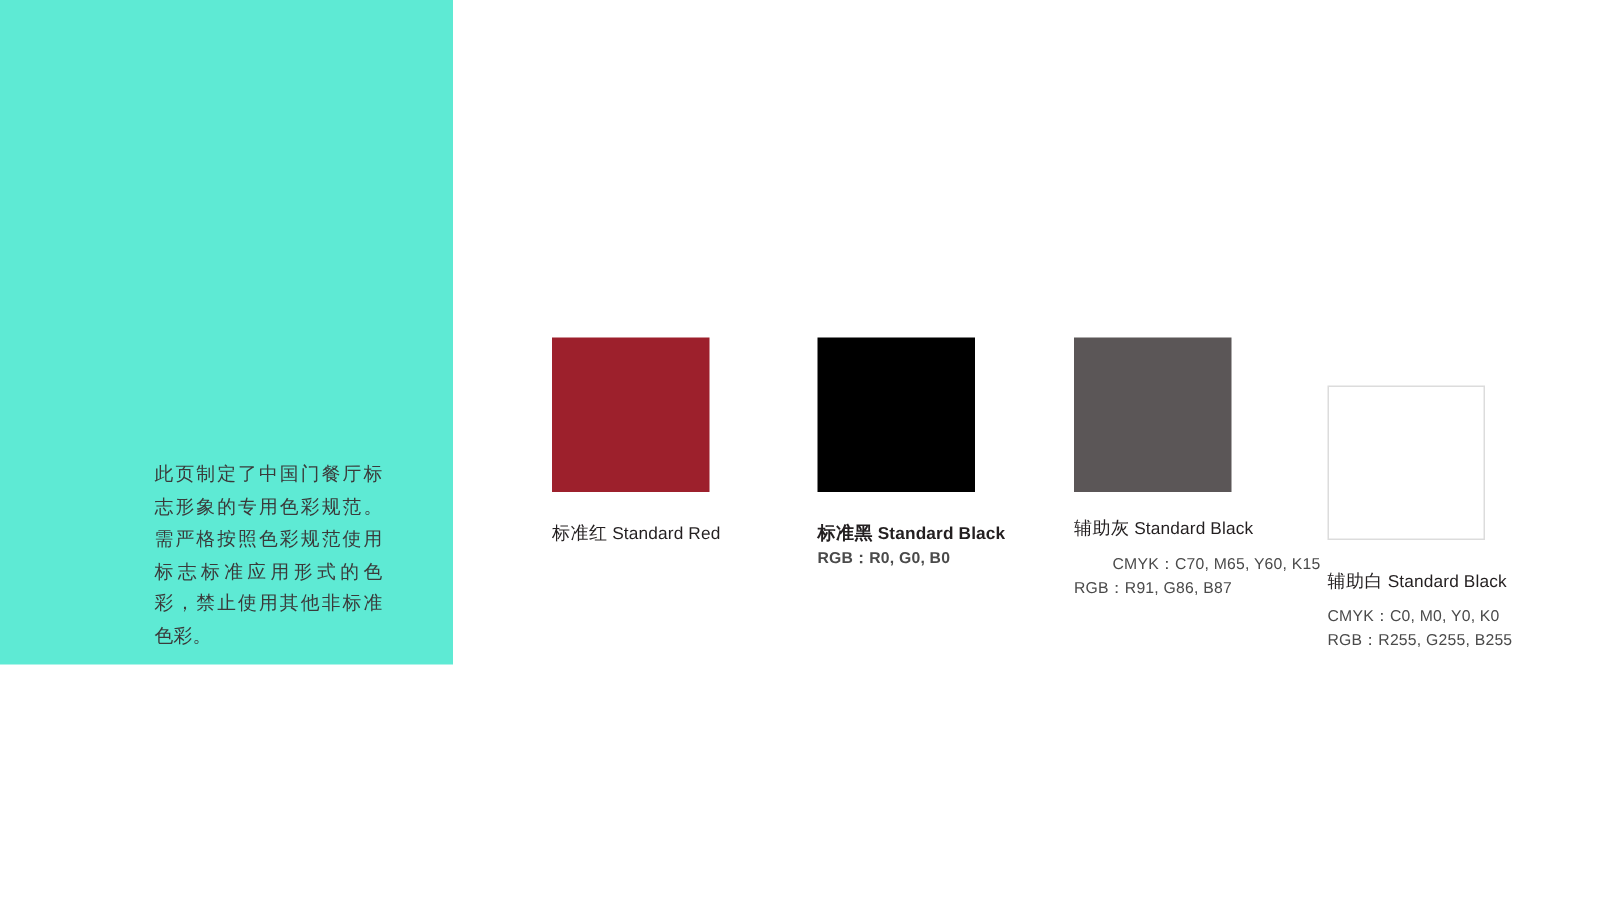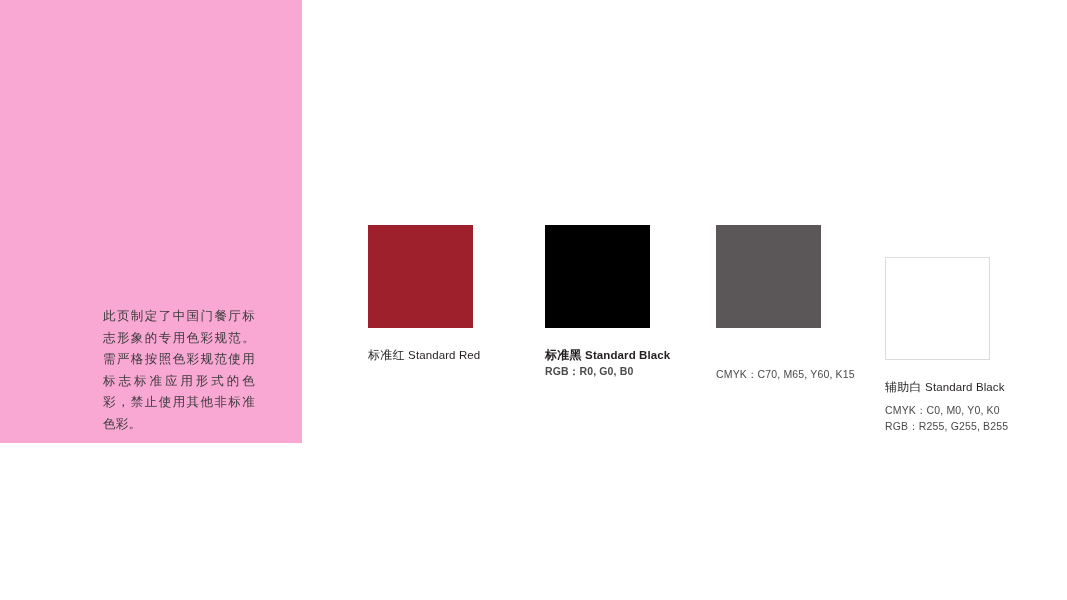--- a/index.html
+++ b/index.html
@@ -16,21 +16,21 @@
     -webkit-font-smoothing: antialiased;
   }
 
   
   .gray-panel {
     position: absolute;
     left: 0;
     top: 0;
     width: 302px;
     height: 443px;
-    background: #f9a8d4;
+    background: #5eead4;
   }
 
   .intro-text {
     position: absolute;
     left: 103px;
     top: 306px;
     width: 152px;
     font-size: 12.5px;
     line-height: 21.5px;
     color: #3a3a3a;
@@ -120,21 +120,23 @@
     <div class="swatch-col" style="left: 545px;">
       <div class="swatch-box" style="background: rgb(0, 0, 0);"></div>
       <div class="swatch-meta" style="top: 123px; font-weight: bold;">
         <div class="swatch-title"><span class="cn">标准黑</span> <span class="en">Standard Black</span></div>
         <div class="swatch-line"><span class="lbl">RGB：</span><span>R0, G0, B0</span></div>
       </div>
     </div>
     <div class="swatch-col" style="left: 716px;">
       <div class="swatch-box" style="background: rgb(91, 86, 87);"></div>
       <div class="swatch-meta" style="top: 120px;">
-        <div class="swatch-line" style="margin-top: 21px;"><span class="lbl">CMYK：</span><span>C70, M65, Y60, K15</span></div>
+        <div class="swatch-title"><span class="cn">辅助灰</span> <span class="en">Standard Black</span></div>
+        <div class="swatch-line" style="margin-top: 7px; text-align: center;"><span class="lbl">CMYK：</span><span>C70, M65, Y60, K15</span></div>
+        <div class="swatch-line"><span class="lbl">RGB：</span><span>R91, G86, B87</span></div>
       </div>
     </div>
     <div class="swatch-col" style="left: 885px; margin-top: 32px;">
       <div class="swatch-box" style="background: rgb(255, 255, 255); border: 1px solid rgb(220, 220, 220);"></div>
       <div class="swatch-meta" style="top: 123px;">
         <div class="swatch-title"><span class="cn">辅助白</span> <span class="en">Standard Black</span></div>
         <div class="swatch-line" style="margin-top: 7px;"><span class="lbl">CMYK：</span><span>C0, M0, Y0, K0</span></div>
         <div class="swatch-line"><span class="lbl">RGB：</span><span>R255, G255, B255</span></div>
       </div>
     </div>

